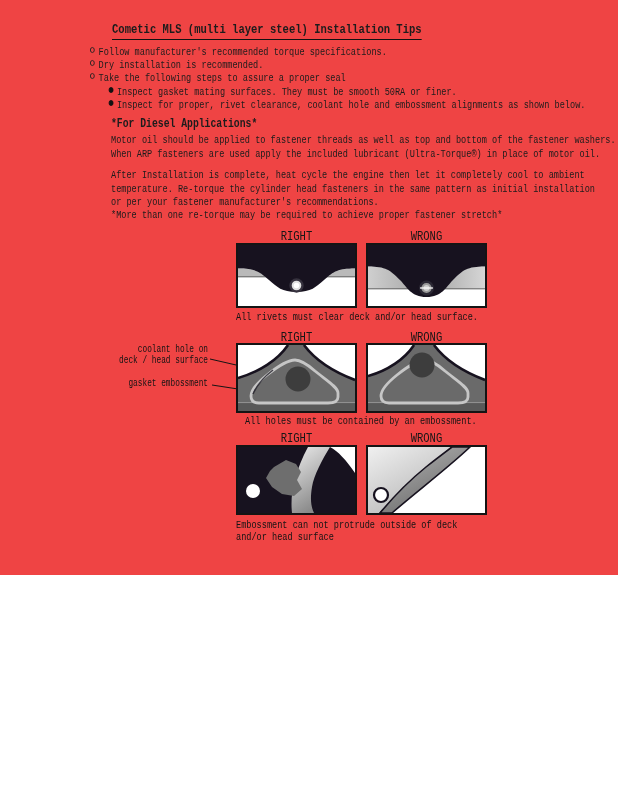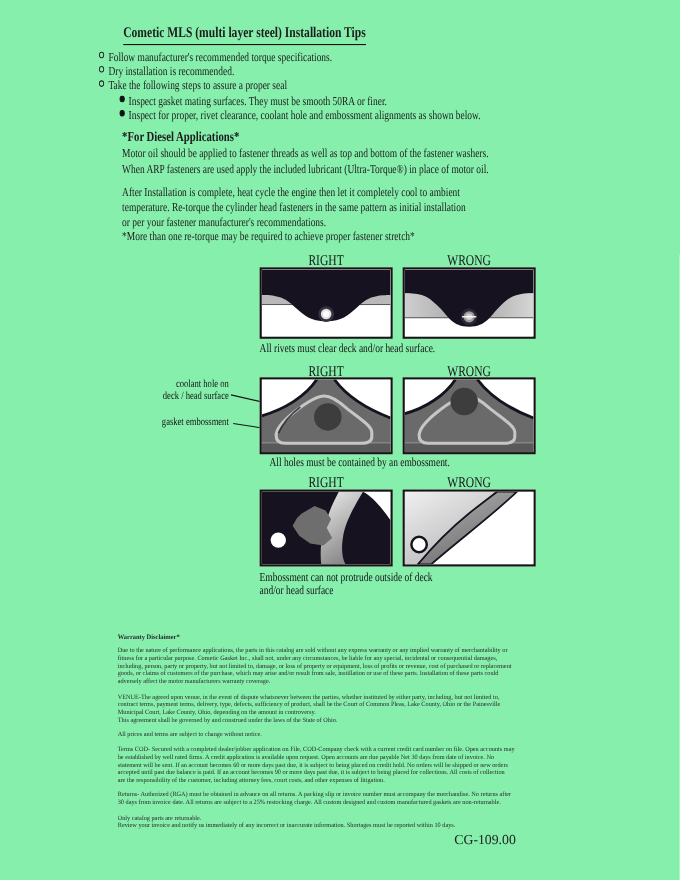--- a/index.html
+++ b/index.html
@@ -1,17 +1,17 @@
 <!DOCTYPE html>
 <html><head>
 <meta charset="utf-8">
 <style>
   html,body{margin:0;padding:0;background:#ffffff;}
-  .screen{position:relative;width:618px;height:800px;background:#86efac;overflow:hidden;
-          font-family:Liberation Serif, serif;color:#1c1c1c;}
+  .screen{position:relative;width:618px;height:575px;background:#ef4444;overflow:hidden;
+          font-family:Liberation Mono, monospace;color:#1c1c1c;}
   .abs{position:absolute;}
   
   .cond{transform:scaleX(.78);transform-origin:0 0;}
   .cond-r{transform:scaleX(.78);transform-origin:100% 0;}
   .cond-fine{transform:scaleX(.95);transform-origin:0 0;}
 
   .doc-title{font-size:13.5px;font-weight:bold;white-space:nowrap;}
   .doc-title .ul{display:inline-block;border-bottom:1.8px solid #111;padding-bottom:1.5px;}
 
   .bullets{font-size:11px;line-height:13.2px;white-space:nowrap;width:700px;}

